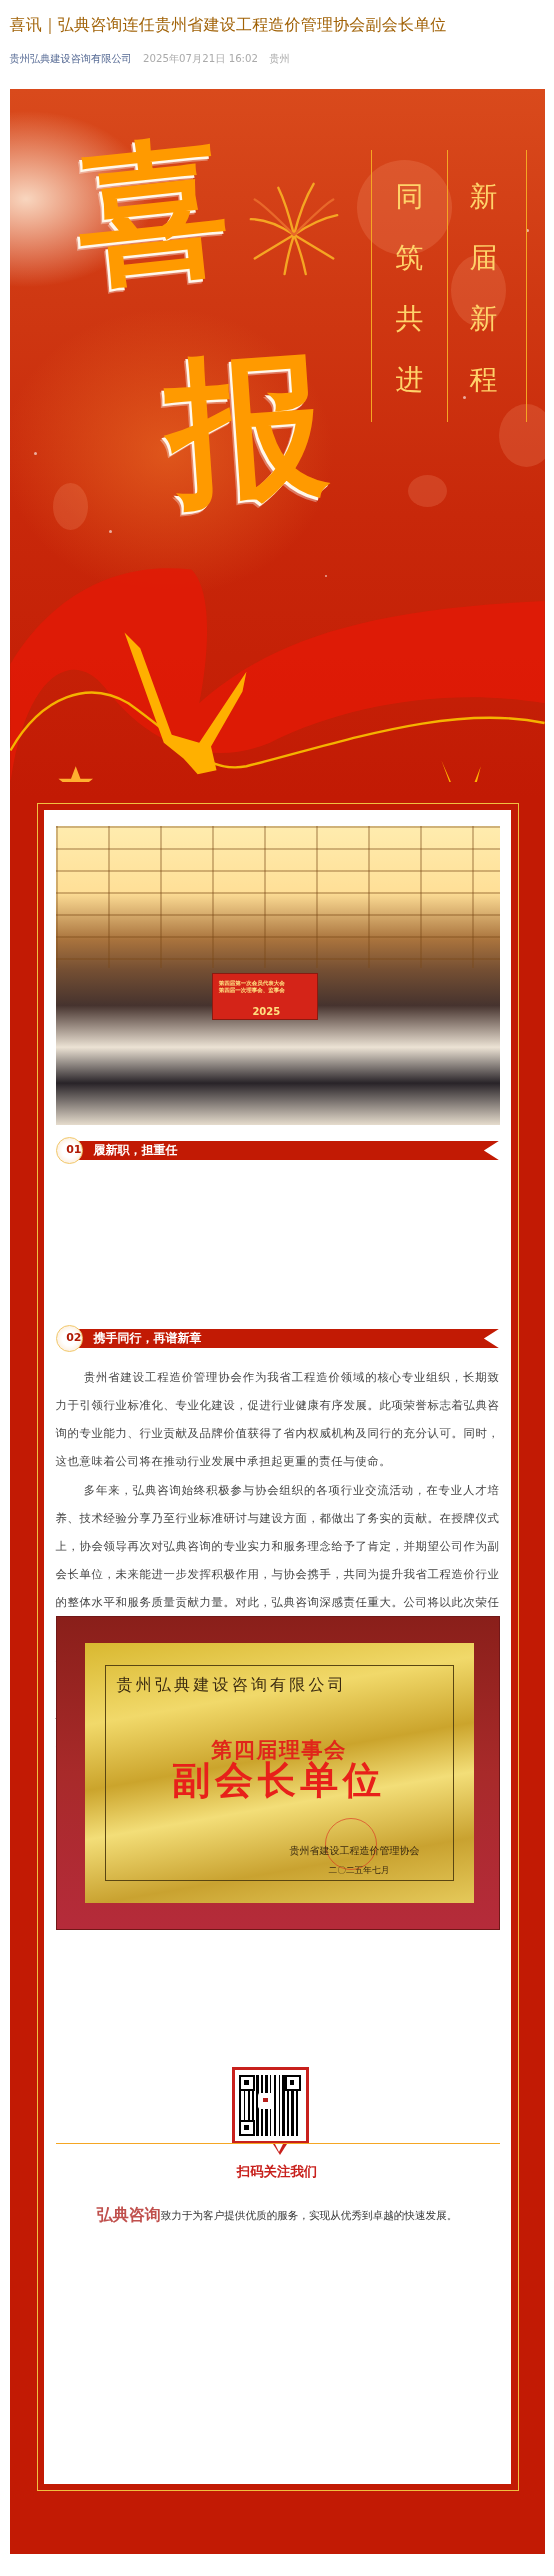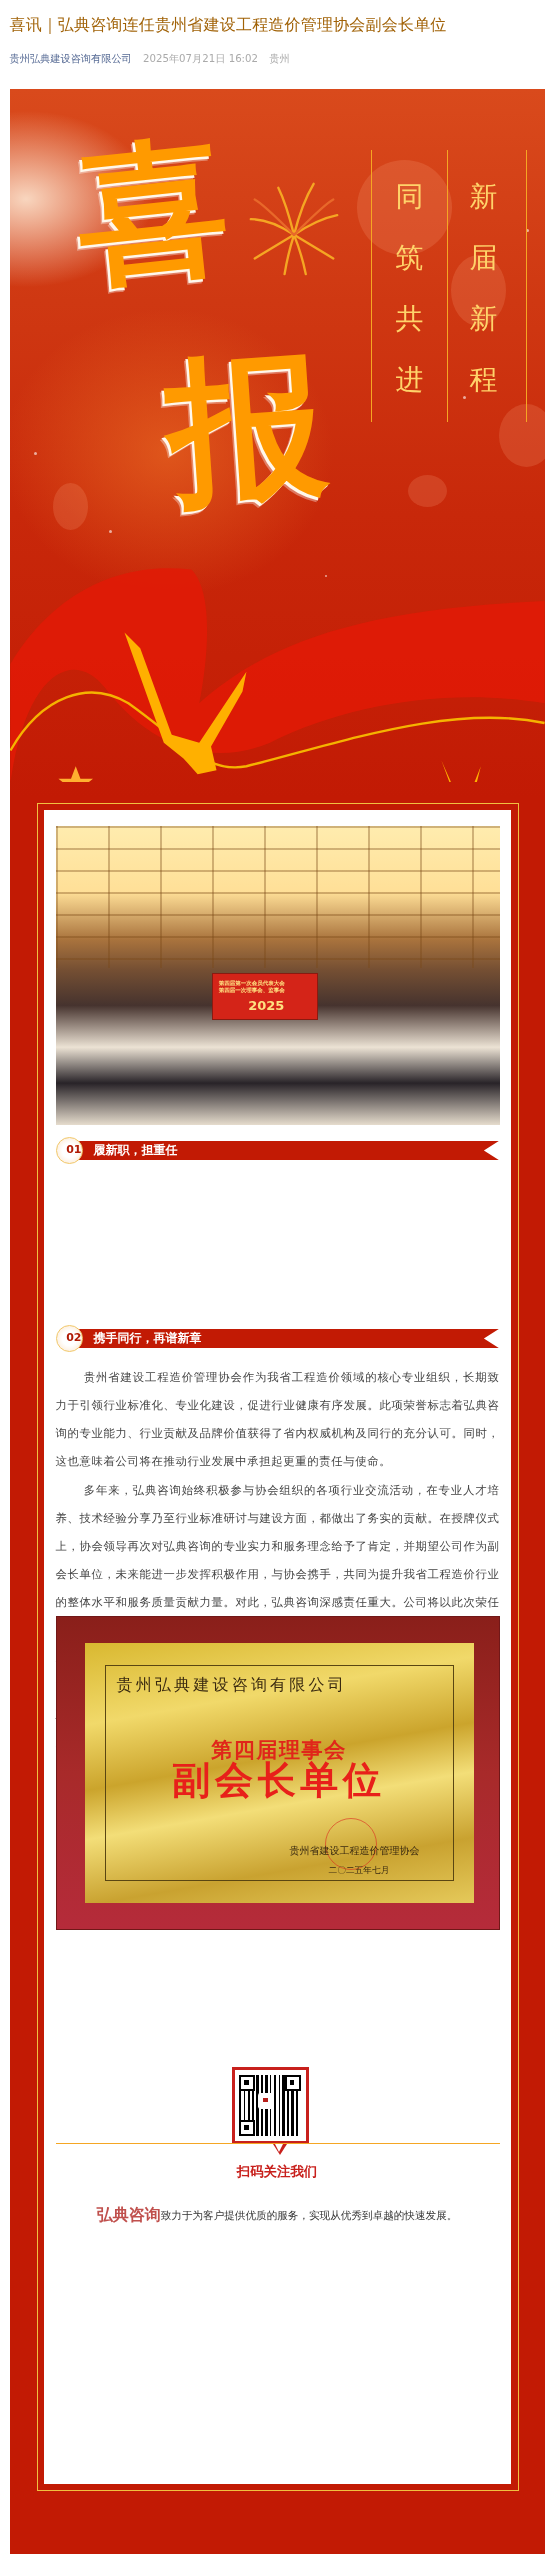--- a/index.html
+++ b/index.html
@@ -162,21 +162,21 @@
 
   <div class="gold-frame"></div>
 
   <div class="content">
     <div class="photo">
       <div class="ceil-grid"></div>
       <div class="screen">
         <div class="screen-text">
           <div>第四届第一次会员代表大会</div>
           <div>第四届一次理事会、监事会</div>
-          <div style="font-size:13px;line-height:14px;margin-top:5px;text-align:center;">2025</div>
+          <div style="font-size:10px;line-height:14px;margin-top:11px;text-align:center;">2025</div>
         </div>
       </div>
     </div>
 
     <div class="sec-head" style="top:327px;">
       <div class="sec-bar"></div>
       <div class="sec-num">01</div>
       <div class="sec-title">履新职，担重任</div>
     </div>
 

